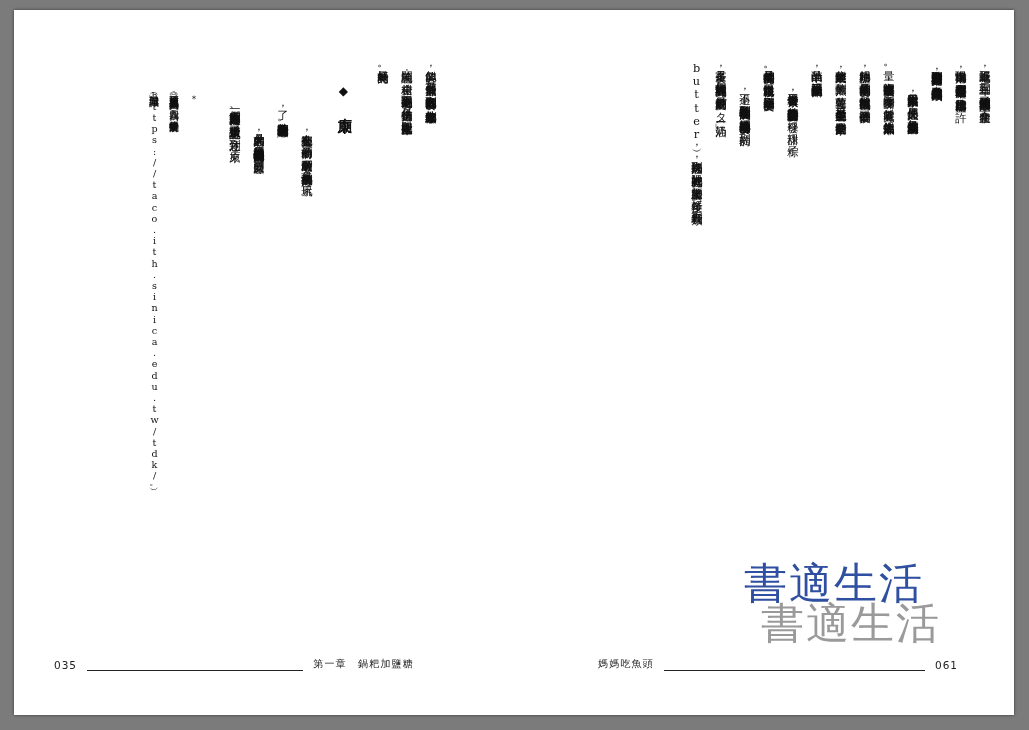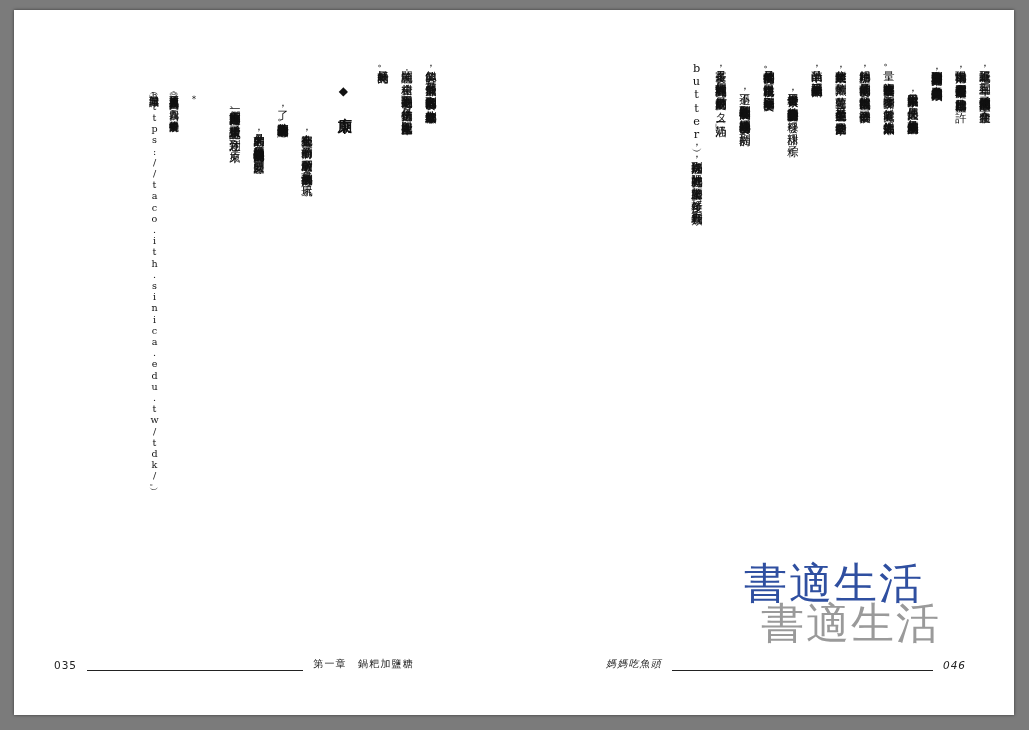--- a/index.html
+++ b/index.html
@@ -123,24 +123,24 @@
       <div class="colblock body-col" style="right:188px; top:52px; height:520px;">醃漬品中，鹹鯉魚已是桌上不錯的佳餚。</div>
       <div class="colblock body-col" style="right:212px; top:52px; height:520px;">　　儘管平日餐食素樸，外婆在節慶時必定自製許多節慶食物，發粿、甜粿、粽子</div>
       <div class="colblock body-col" style="right:236px; top:52px; height:520px;">都是孩子們期待的美味。母親也常跟前跟後，享用剛做好的年節美食。</div>
       <div class="colblock body-col" style="right:260px; top:52px; height:520px;">　　不過，若問到最喜歡非正餐食物的滋潤，若問媽媽她小時候喜愛的食物，提到的</div>
       <div class="colblock body-col" style="right:284px; top:52px; height:520px;">多是零食，例如日本時代就有的「紅豆丸」。母親的最愛則是「バター」（奶油</div>
       <div class="colblock body-col" style="right:308px; top:52px; height:520px;">butter），每次提到奶油，她的眼裡就有光，臉上笑靨如蜜。好多年後，我再看到類</div>
 
       <div class="watermark wm-blue">書適生活</div>
       <div class="watermark wm-gray">書適生活</div>
 
-      <div class="footer" style="left:92px; width:360px;font-style:italic;">
+      <div class="footer" style="left:84px; width:360px;">
         <span class="chap">媽媽吃魚頭</span>
         <span class="rule" style="flex:1 1 auto; margin:0 10px;"></span>
-        <span class="folio">046</span>
+        <span class="folio">061</span>
       </div>
     </div>
 
     <div class="page-half page-left">
 
       <div class="colblock body-col" style="right:74px; top:52px; height:520px;">似的笑容，那是一個百歲爺爺，當旁人問到他最喜歡的零食，他立刻臉上每條皺紋都</div>
       <div class="colblock body-col" style="right:98px; top:52px; height:520px;">笑開地說：「金柑糖。」過去不易吃到的零食，彷彿是把金鑰，能立即把人拉回童年</div>
       <div class="colblock body-col" style="right:122px; top:52px; height:520px;">最美好的時光。</div>
 
       <div class="diamond" style="right:166px; top:74px;">◆</div>

